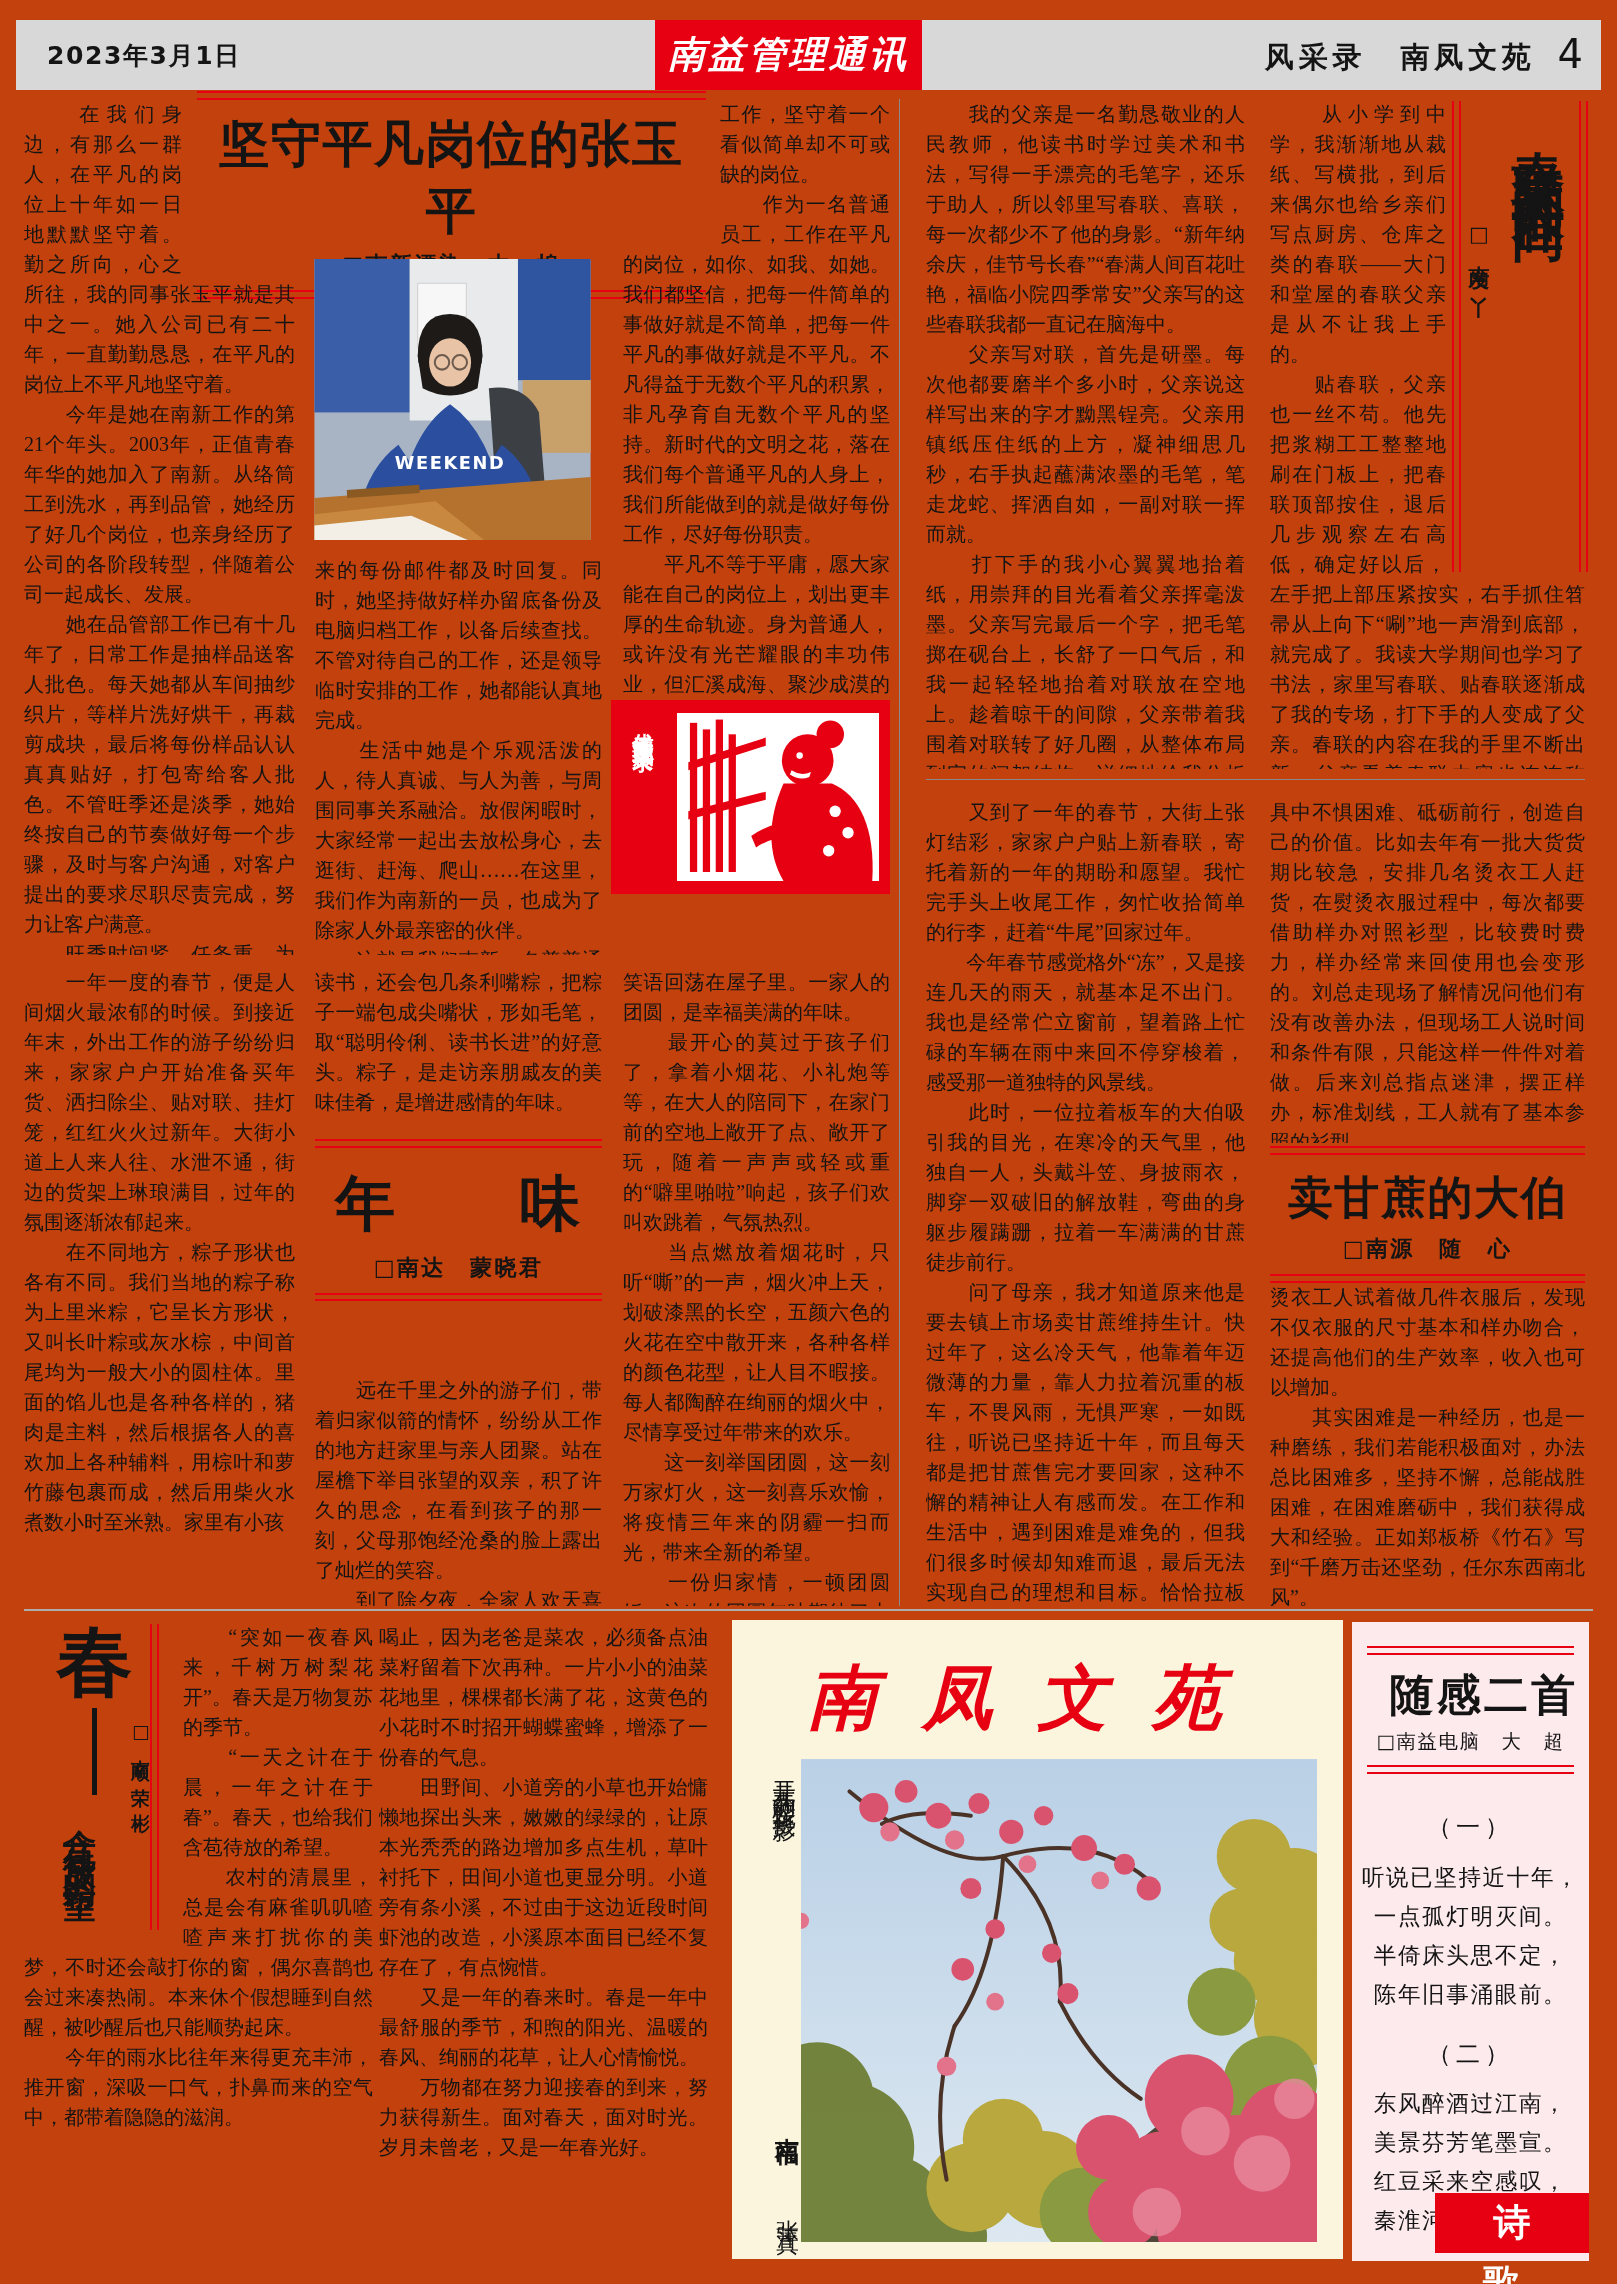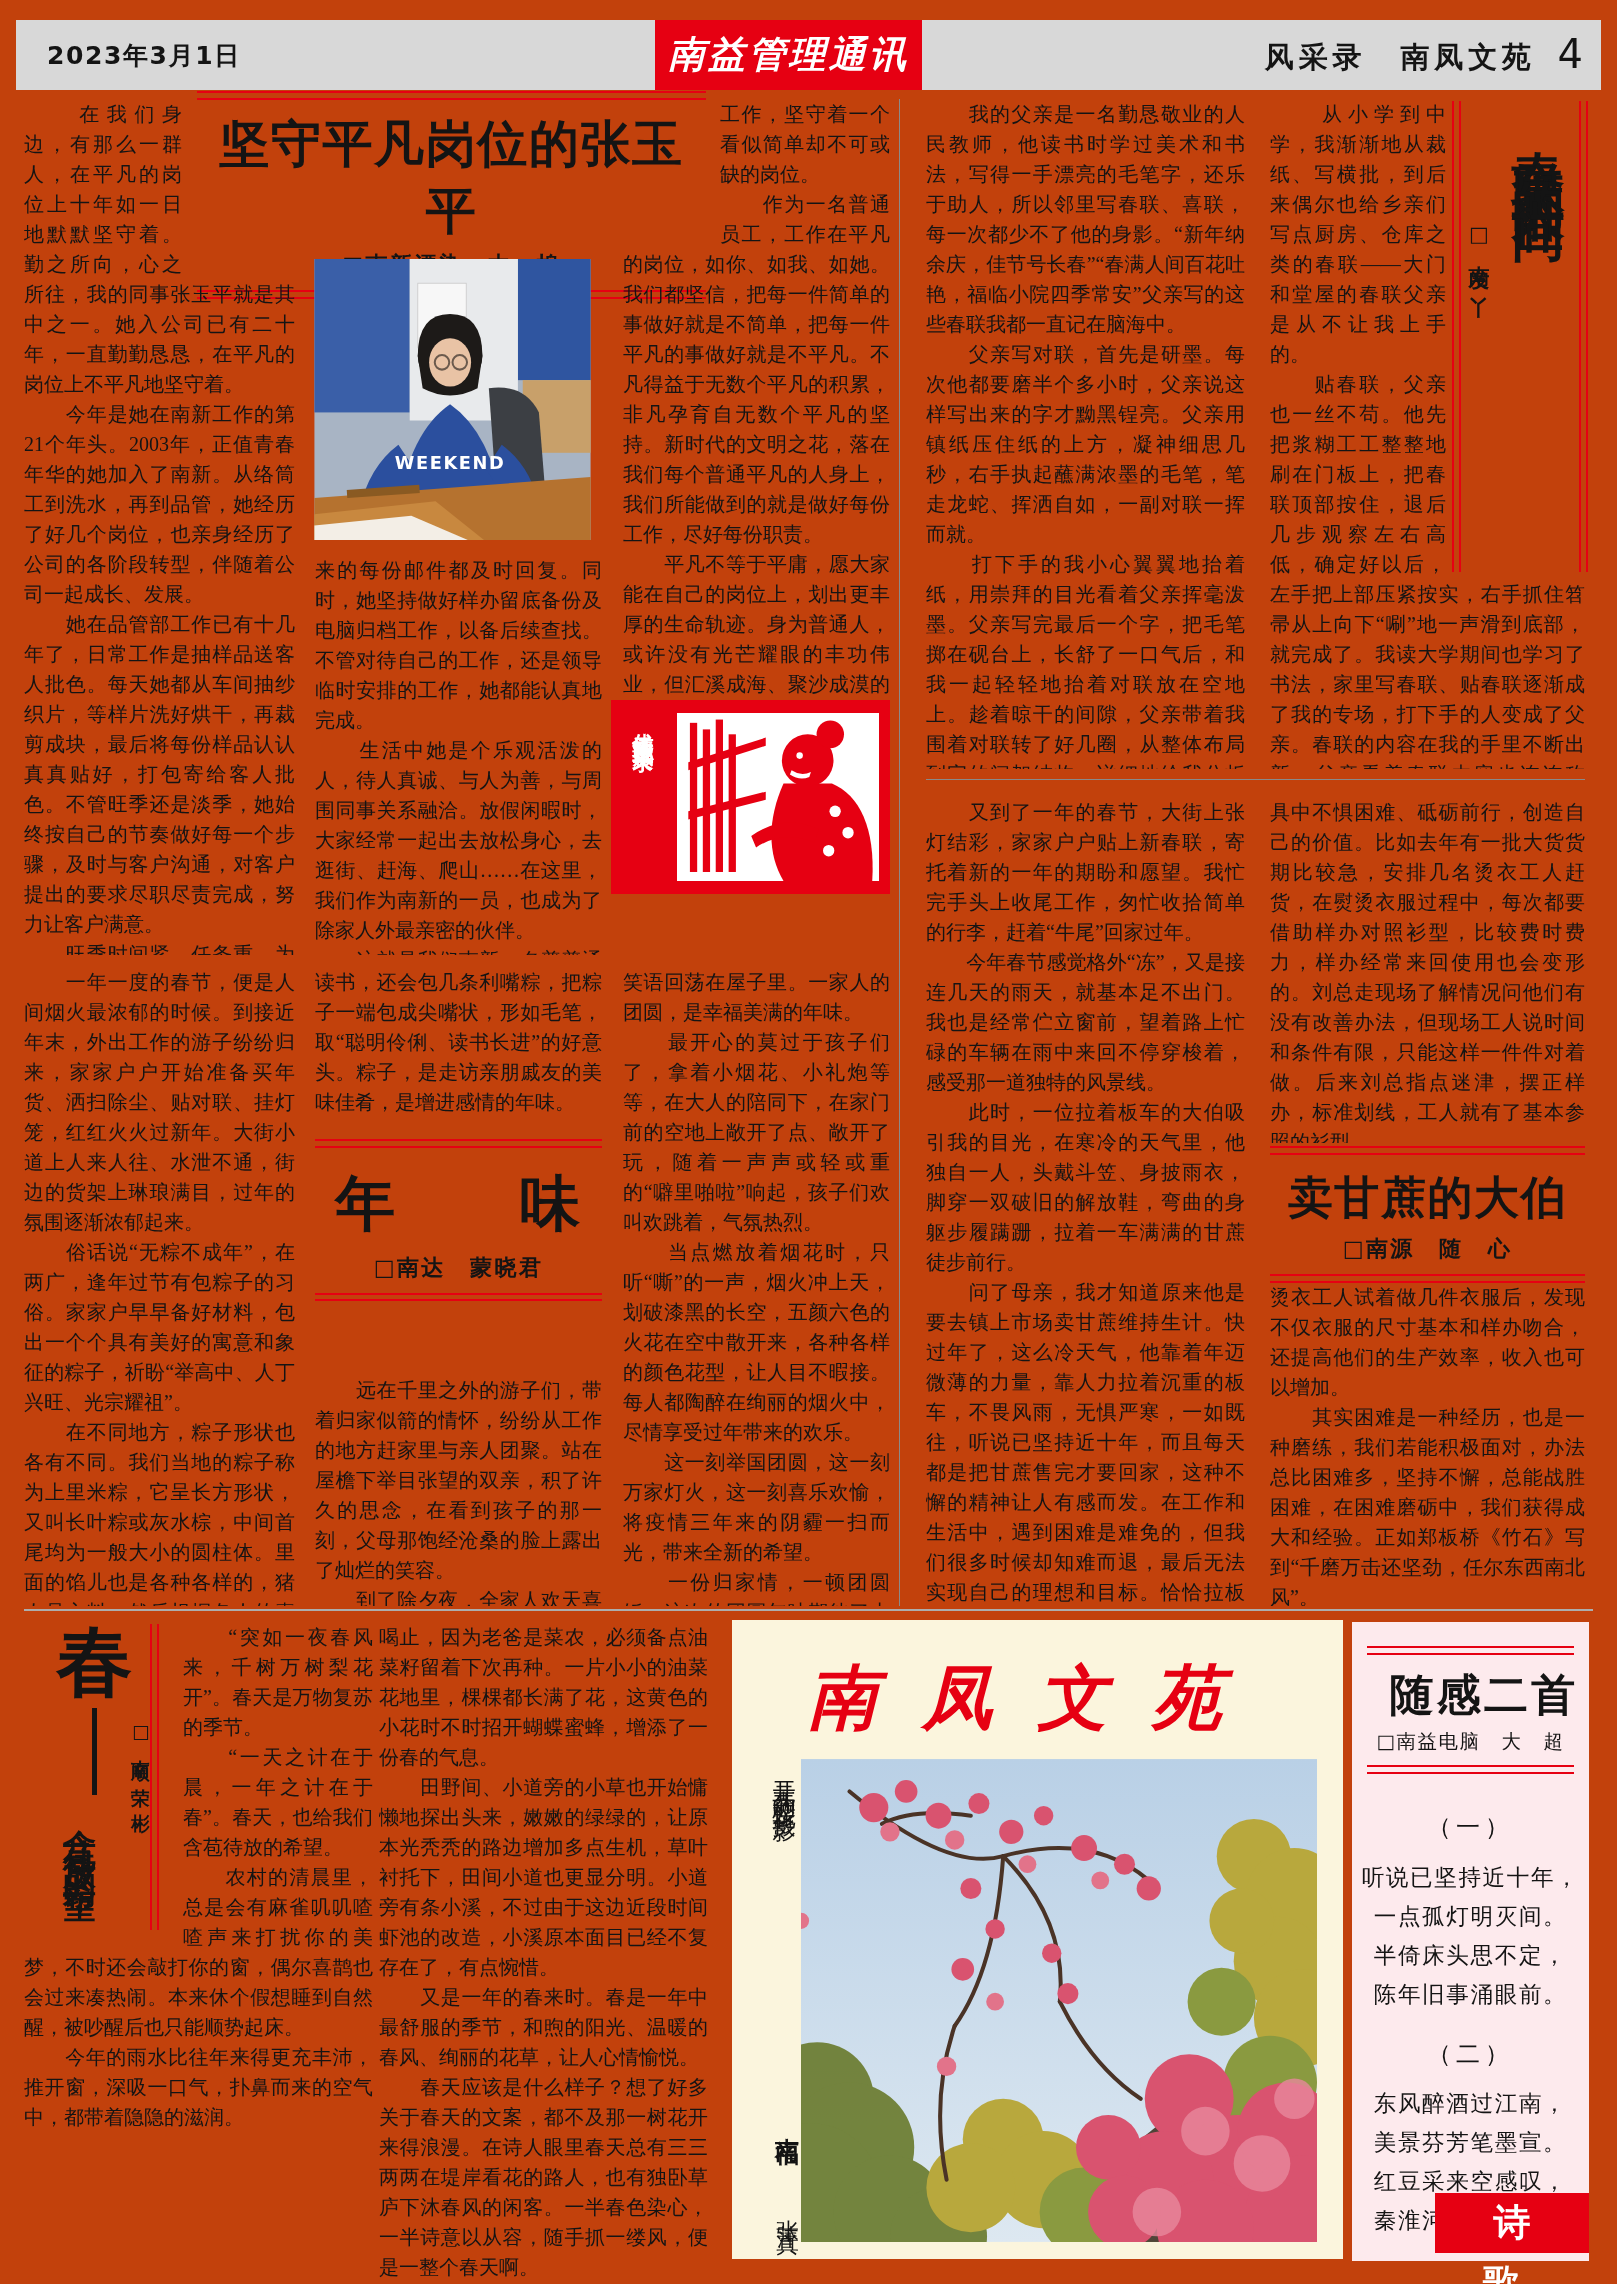--- a/index.html
+++ b/index.html
@@ -154,21 +154,20 @@
     </div>
   <div class="abs txtcol" style="left:623px;top:99px;width:267px;height:595px;">
     <div class="sp-l" style="width:97px;height:147px;"></div>
   <p>工作，坚守着一个看似简单却不可或缺的岗位。</p>
       <p>　　作为一名普通员工，工作在平凡的岗位，如你、如我、如她。我们都坚信，把每一件简单的事做好就是不简单，把每一件平凡的事做好就是不平凡。不凡得益于无数个平凡的积累，非凡孕育自无数个平凡的坚持。新时代的文明之花，落在我们每个普通平凡的人身上，我们所能做到的就是做好每份工作，尽好每份职责。</p>
       <p>　　平凡不等于平庸，愿大家能在自己的岗位上，划出更丰厚的生命轨迹。身为普通人，或许没有光芒耀眼的丰功伟业，但汇溪成海、聚沙成漠的坚守和奉献，踏实、勤奋、创新、敬业，正是我们对人生不平凡的最好诠释。</p>
     </div>
 
   <div class="abs txtcol" style="left:24px;top:967px;width:271px;height:639px;">
       <p>　　一年一度的春节，便是人间烟火最浓郁的时候。到接近年末，外出工作的游子纷纷归来，家家户户开始准备买年货、洒扫除尘、贴对联、挂灯笼，红红火火过新年。大街小道上人来人往、水泄不通，街边的货架上琳琅满目，过年的氛围逐渐浓郁起来。</p>
-      <p>　　俗话说“无粽不成年”，在两广，逢年过节有包粽子的习俗。家家户早早备好材料，包出一个个具有美好的寓意和象征的粽子，祈盼“举高中、人丁兴旺、光宗耀祖”。</p>
       <p>　　在不同地方，粽子形状也各有不同。我们当地的粽子称为上里米粽，它呈长方形状，又叫长叶粽或灰水棕，中间首尾均为一般大小的圆柱体。里面的馅儿也是各种各样的，猪肉是主料，然后根据各人的喜欢加上各种辅料，用棕叶和萝竹藤包裹而成，然后用柴火水煮数小时至米熟。家里有小孩</p>
     </div>
   <div class="abs txtcol" style="left:315px;top:967px;width:287px;height:168px;">
       <p>读书，还会包几条利嘴粽，把粽子一端包成尖嘴状，形如毛笔，取“聪明伶俐、读书长进”的好意头。粽子，是走访亲朋戚友的美味佳肴，是增进感情的年味。</p>
     </div>
   <div class="abs tblock t2" style="left:315px;top:1139px;width:287px;">
     <div class="dbl-rule"></div>
     <h1>年　　味</h1>
     <div class="byline">□南达　蒙晓君</div>
     <div class="dbl-rule"></div>
@@ -241,21 +240,20 @@
     <div class="sp-l" style="width:159px;height:319px;"></div>
   <p>　　“突如一夜春风来，千树万树梨花开”。春天是万物复苏的季节。</p>
       <p>　　“一天之计在于晨，一年之计在于春”。春天，也给我们含苞待放的希望。</p>
       <p>　　农村的清晨里，总是会有麻雀叽叽喳喳声来打扰你的美梦，不时还会敲打你的窗，偶尔喜鹊也会过来凑热闹。本来休个假想睡到自然醒，被吵醒后也只能顺势起床。</p>
       <p>　　今年的雨水比往年来得更充丰沛，推开窗，深吸一口气，扑鼻而来的空气中，都带着隐隐的滋润。</p>
     </div>
   <div class="abs txtcol" style="left:379px;top:1622px;width:329px;height:660px;">
       <p>喝止，因为老爸是菜农，必须备点油菜籽留着下次再种。一片小小的油菜花地里，棵棵都长满了花，这黄色的小花时不时招开蝴蝶蜜蜂，增添了一份春的气息。</p>
       <p>　　田野间、小道旁的小草也开始慵懒地探出头来，嫩嫩的绿绿的，让原本光秃秃的路边增加多点生机，草叶衬托下，田间小道也更显分明。小道旁有条小溪，不过由于这边近段时间虾池的改造，小溪原本面目已经不复存在了，有点惋惜。</p>
       <p>　　又是一年的春来时。春是一年中最舒服的季节，和煦的阳光、温暖的春风、绚丽的花草，让人心情愉悦。</p>
-      <p>　　春天应该是什么样子？想了好多关于春天的文案，都不及那一树花开来得浪漫。在诗人眼里春天总有三三两两在堤岸看花的路人，也有独卧草庐下沐春风的闲客。一半春色染心，一半诗意以从容，随手抓一缕风，便是一整个春天啊。</p>
       <p>　　万物都在努力迎接春的到来，努力获得新生。面对春天，面对时光。岁月未曾老，又是一年春光好。</p>
     </div>
 
   <div class="abs cream" style="left:732px;top:1620px;width:611px;height:639px;">
     <div class="calli" style="margin-top:32px;">南凤文苑</div>
     <div class="abs photo-cap" style="left:36px;top:142px;height:226px;">开元寺的樱花（摄影）</div>
     <div class="abs credit-unit" style="left:39px;top:498px;">南福</div>
     <div class="abs credit-name" style="left:40px;top:560px;">张萍真</div>
     <div class="abs" style="left:69px;top:139px;width:516px;height:483px;">
       <svg width="516" height="483" viewBox="0 0 638 597">

